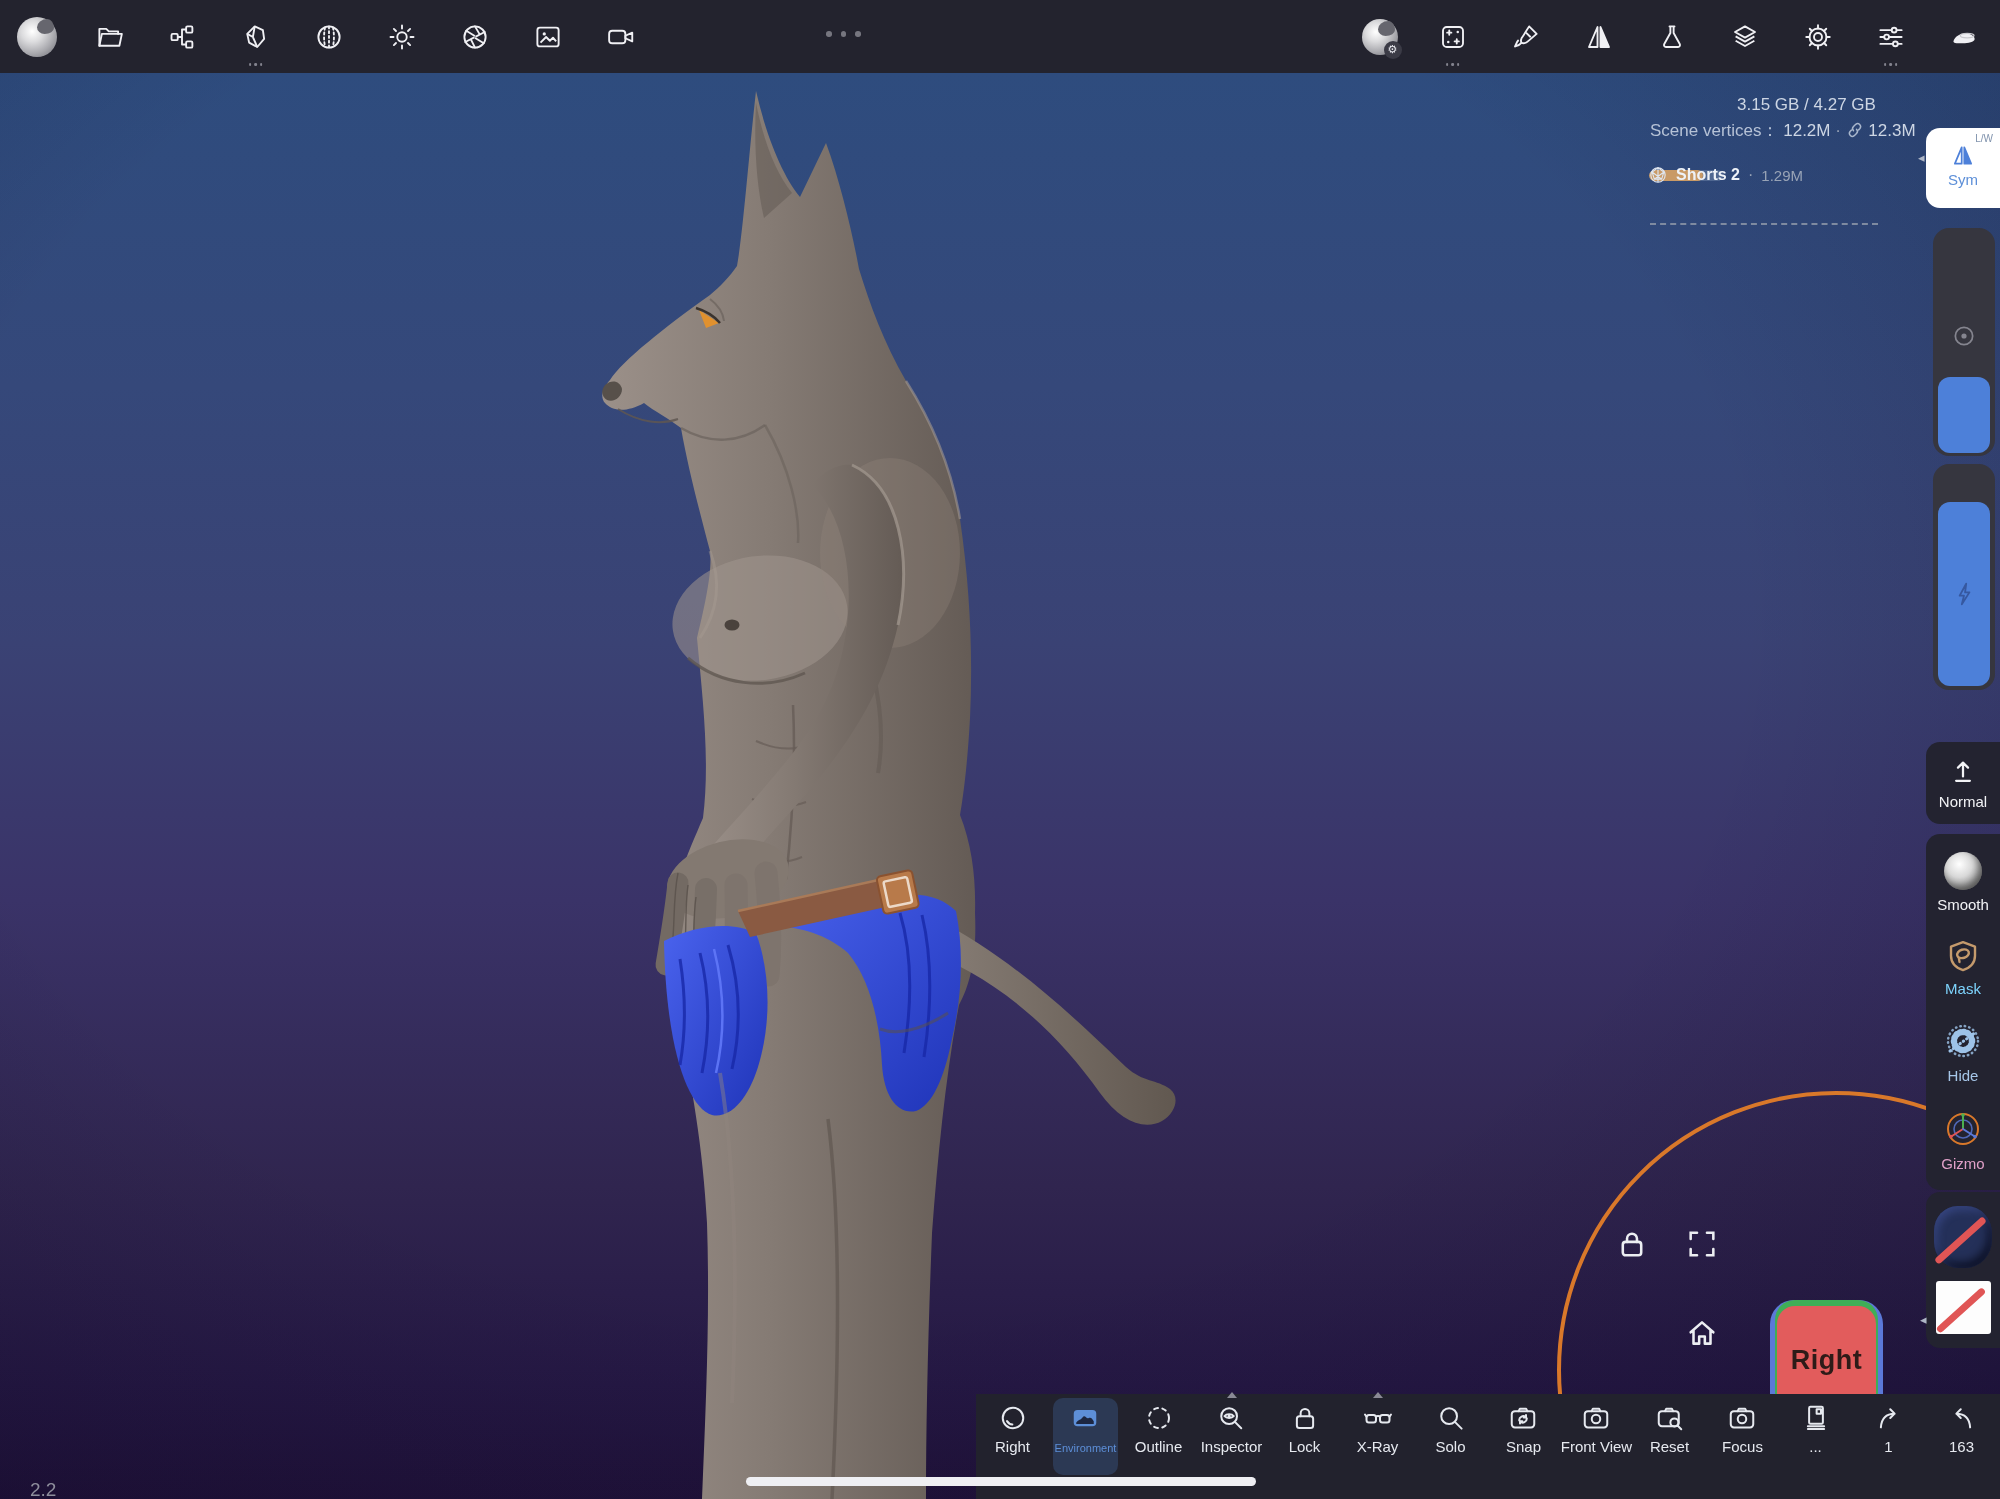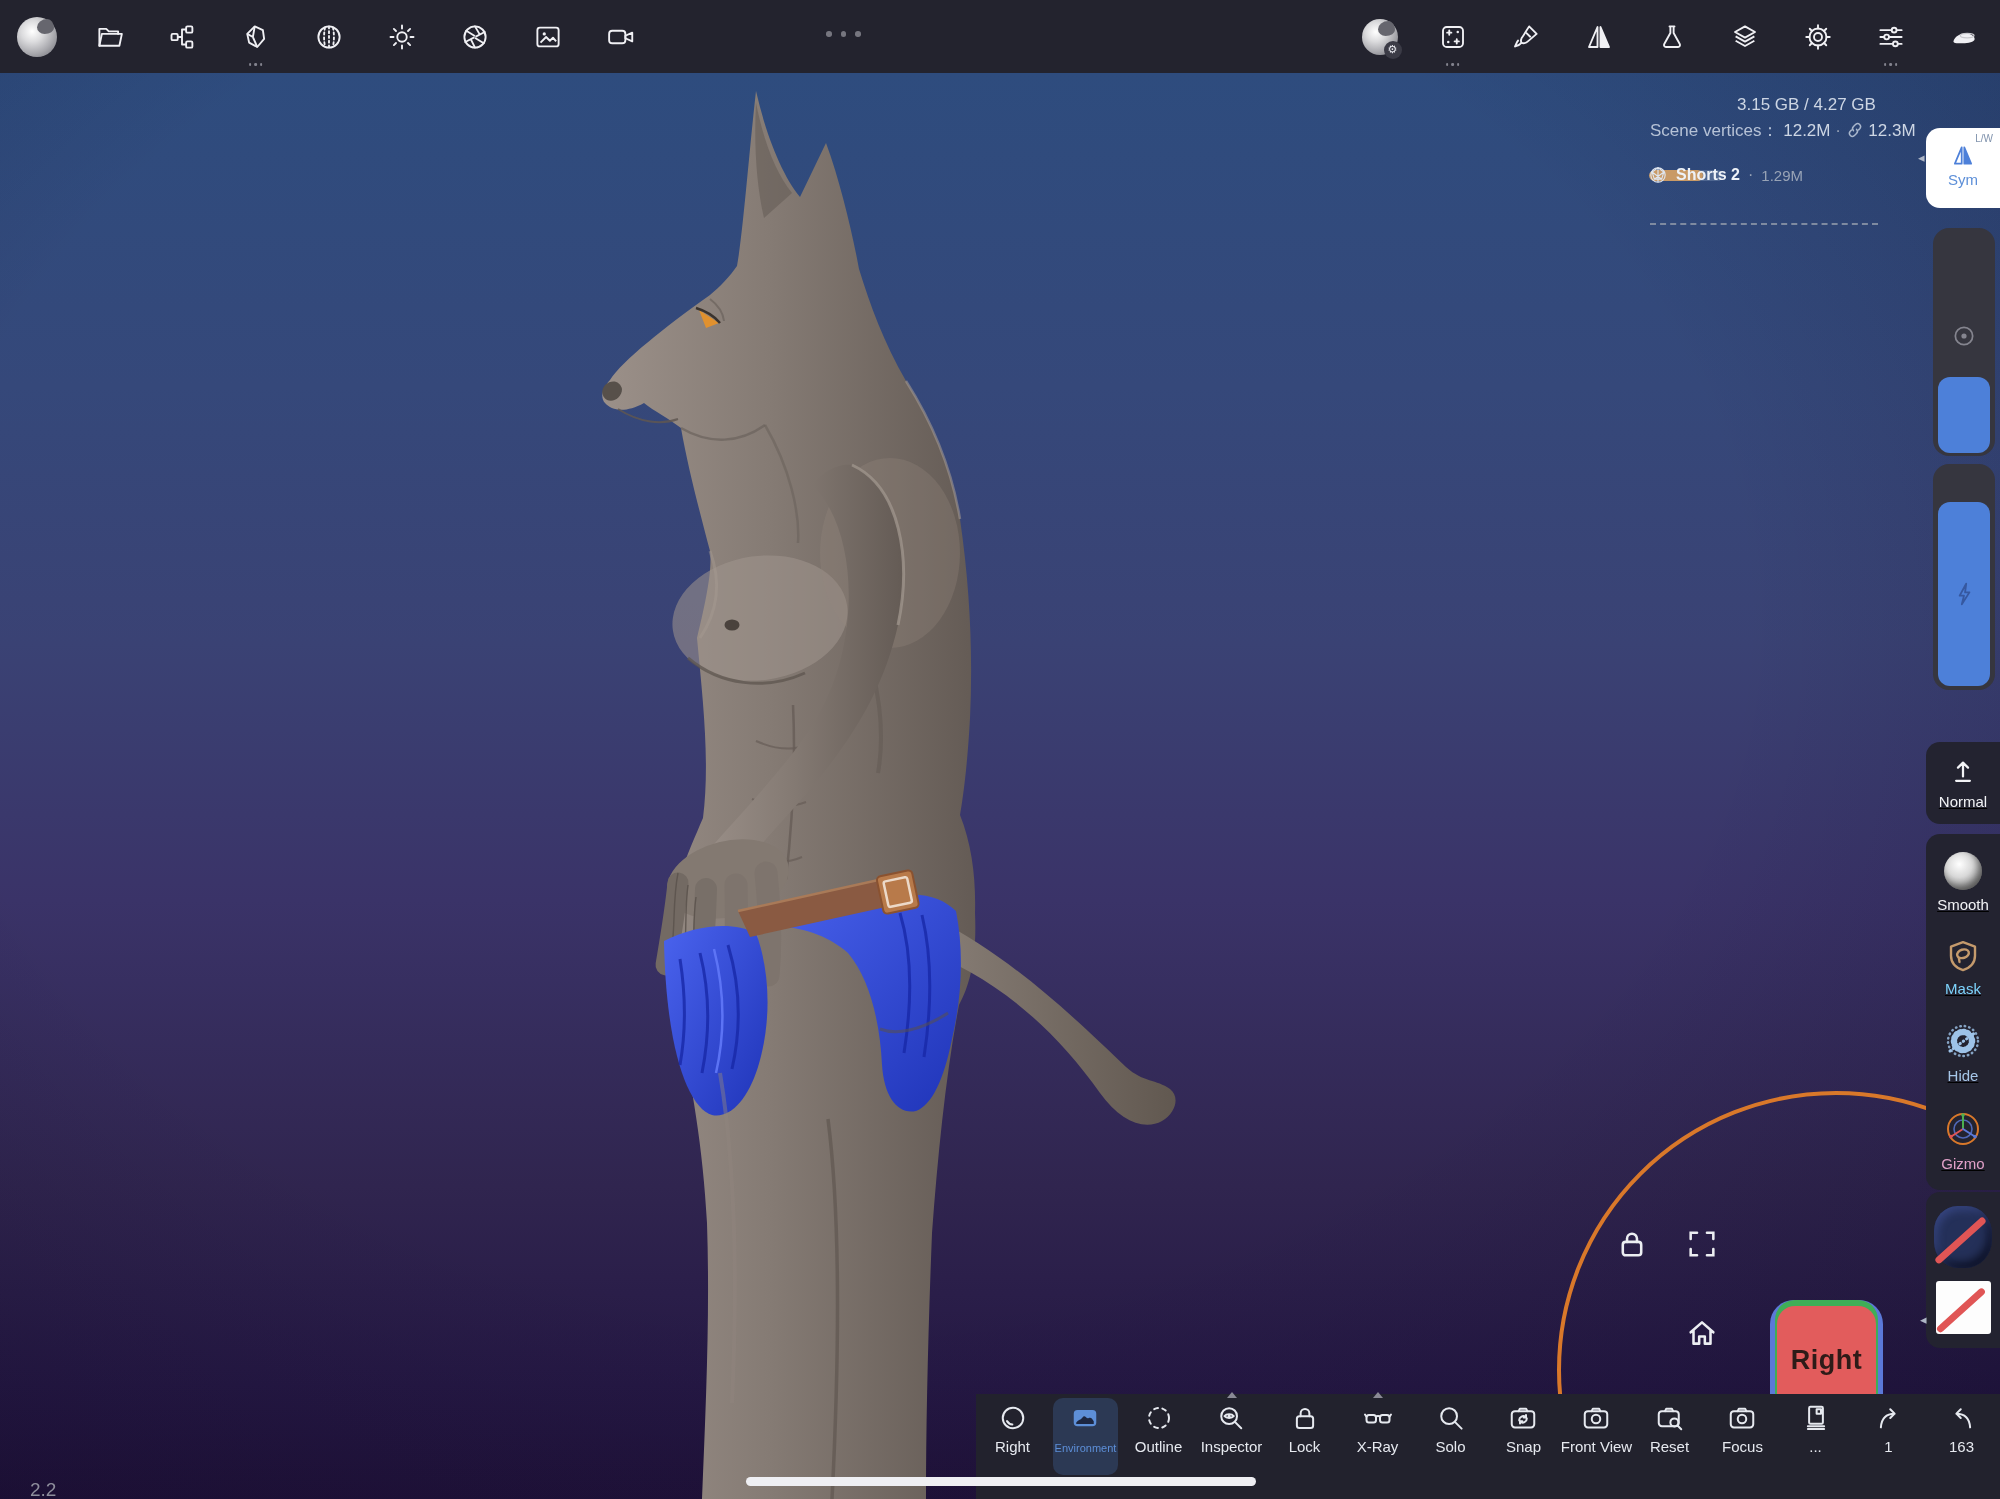--- a/index.html
+++ b/index.html
@@ -34,21 +34,21 @@
   #dashsep{left:1650px;top:150px;width:228px;height:0;border-top:2px dashed #7e8aa0;z-index:6;}
   .lab{color:#b6c2d6;}
   .muted{color:#98a3b6;}
   
   .sp{right:0;background:#232330;border-radius:14px 0 0 14px;z-index:12;}
   #sym-panel{top:128px;width:74px;height:80px;background:#ffffff;display:flex;flex-direction:column;align-items:center;}
   #sym-corner{position:absolute;top:5px;right:7px;font-size:10px;color:#8093ad;}
   #sym-label{font-size:15px;color:#5d8fd8;margin-top:3px;}
   .track{right:5px;width:62px;background:#36363f;border-radius:16px;z-index:12;}
   .thumb{position:absolute;left:5px;width:52px;background:#4d80d9;border-radius:12px;display:flex;align-items:center;justify-content:center;}
-  .sp-tool{display:flex;flex-direction:column;align-items:center;justify-content:center;text-decoration:underline;}
+  .sp-tool{display:flex;flex-direction:column;align-items:center;justify-content:center;}
   .sp-label{font-size:15px;margin-top:6px;}
   .c-white{color:#f2f3f6;} .c-mask{color:#7dd3fc;} .c-hide{color:#a6c6e8;} .c-gizmo{color:#e0a0c8;}
   .sphere3d{width:38px;height:38px;border-radius:50%;
     background:radial-gradient(circle at 40% 32%,#ffffff 0%,#d8d8d8 38%,#9d9d9d 68%,#63635f 100%);
     box-shadow:inset -3px -4px 6px rgba(40,40,40,.5);}
   .matblob{width:58px;height:62px;border-radius:40% 44% 46% 42%;background:#243059;
     box-shadow:inset 3px 4px 8px rgba(90,110,200,.35), inset -4px -6px 8px rgba(0,0,10,.6);}
   .texsq{width:55px;height:53px;background:#fdfdfd;border-radius:3px;}
   .slash{position:absolute;left:-6px;top:50%;width:112%;height:7px;background:#e05555;border-radius:4px;transform:rotate(-42deg);}
   .chev{color:#aeb6c6;font-size:13px;z-index:13;}

